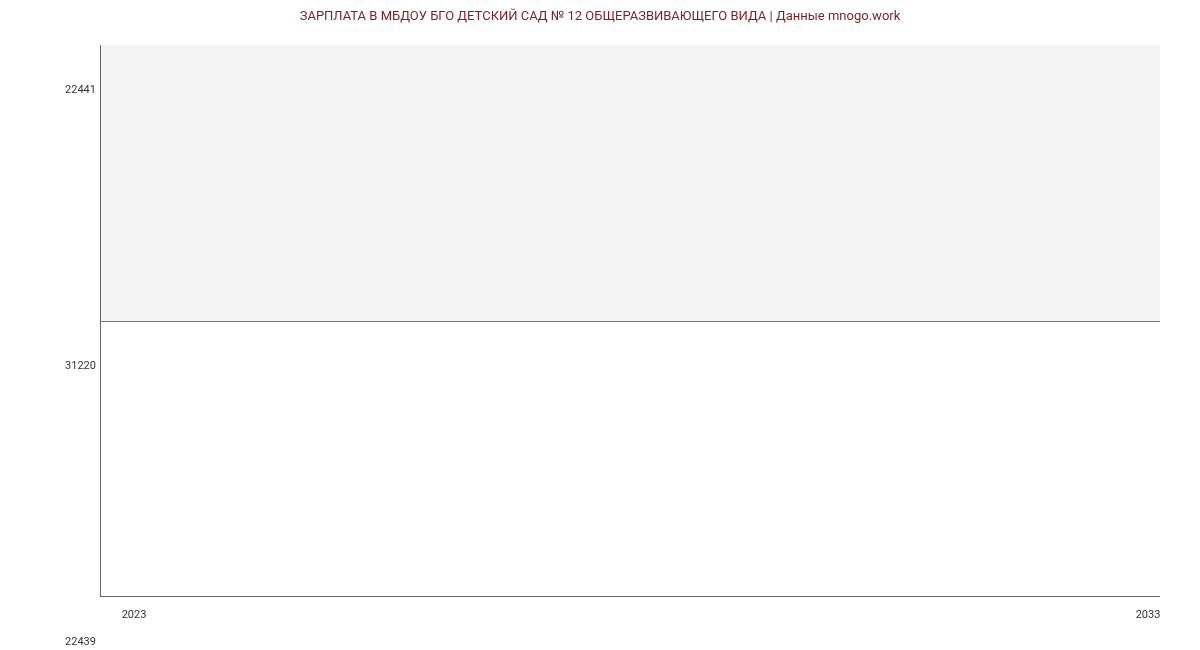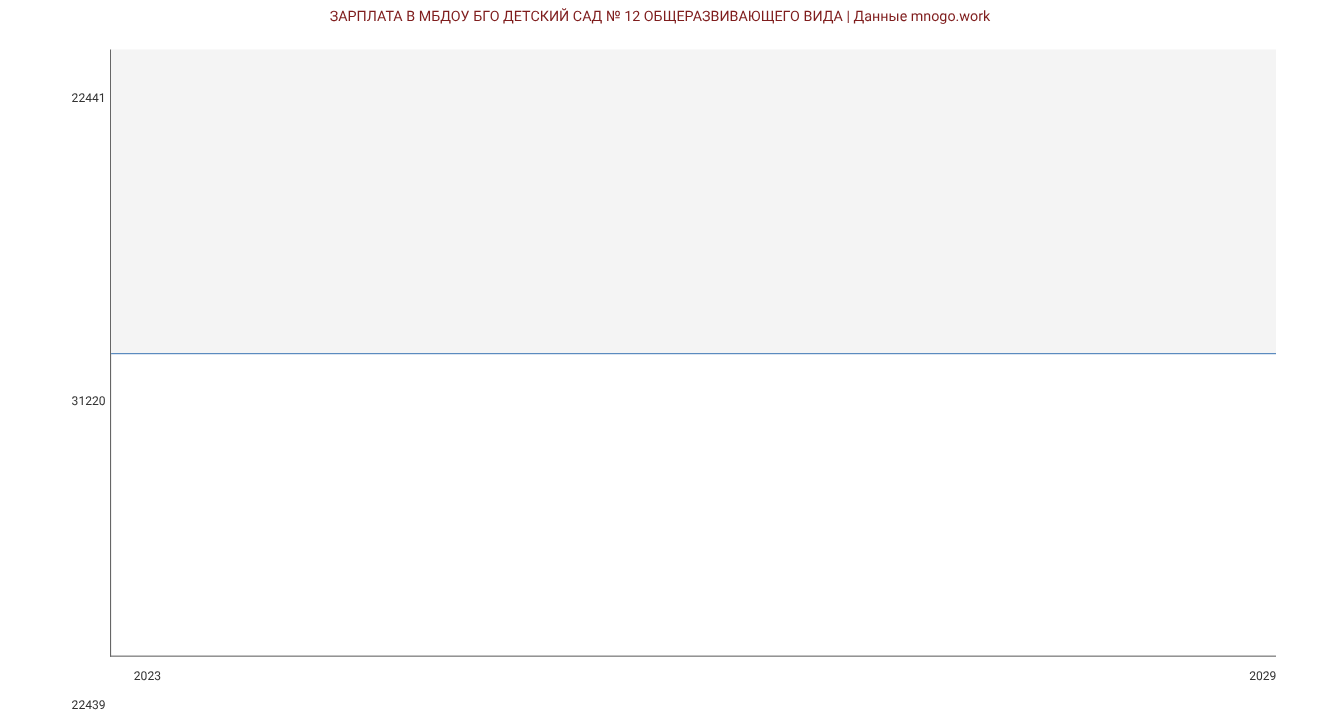--- a/index.html
+++ b/index.html
@@ -85,14 +85,14 @@
   <div class="plot-area">
     <div class="area-fill"></div>
     <div class="data-line"></div>
   </div>
 
   <div class="y-tick-label y-tick-22441">22441</div>
   <div class="y-tick-label y-tick-22440">31220</div>
   <div class="y-tick-label y-tick-22439">22439</div>
 
   <div class="x-tick-label x-tick-2023">2023</div>
-  <div class="x-tick-label x-tick-2024">2029</div>
+  <div class="x-tick-label x-tick-2024">2033</div>
 </div>
 
 </body></html>

